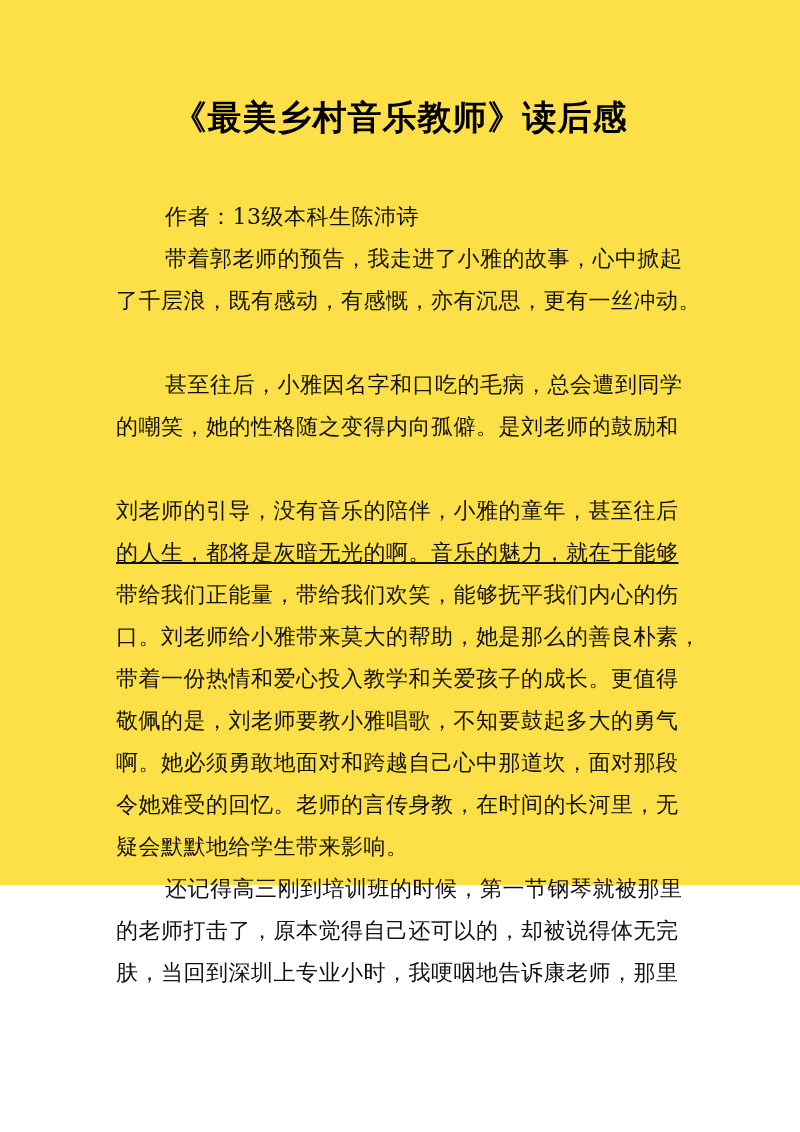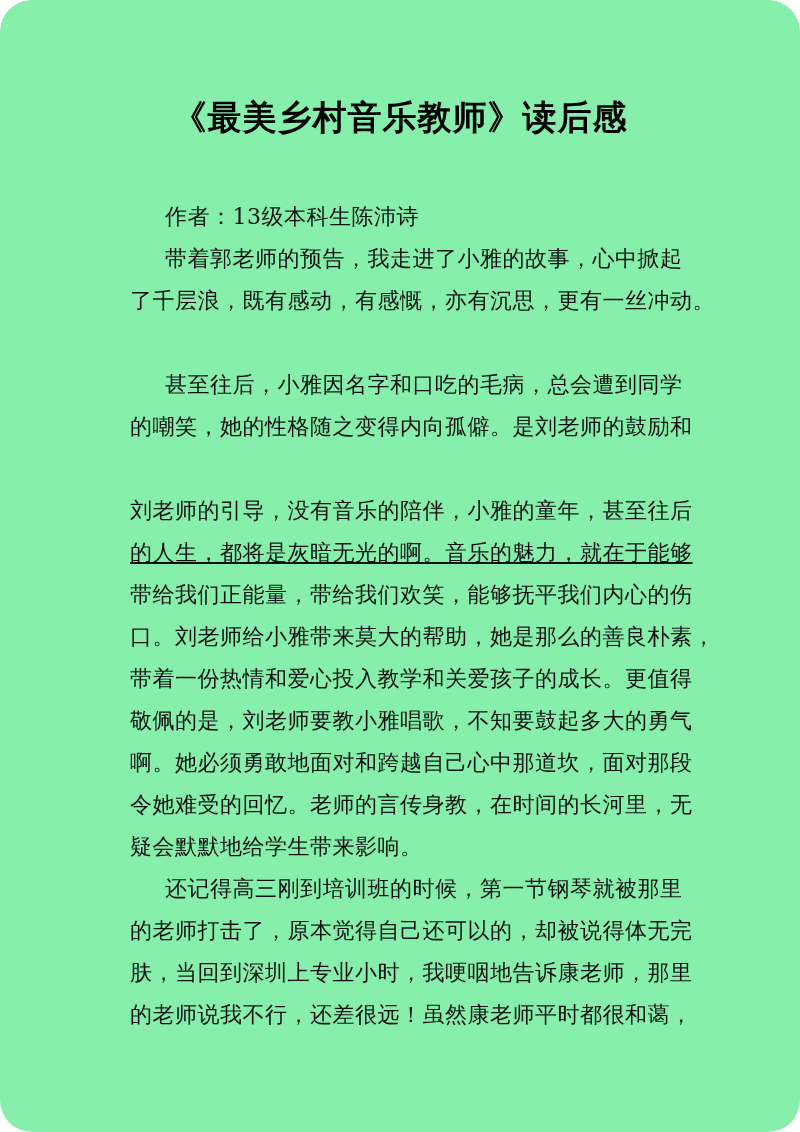--- a/index.html
+++ b/index.html
@@ -12,40 +12,39 @@
       height: 1132px;
       position: relative;
       overflow: hidden;
       color: #111111;
       font-family: "DejaVu Serif", "Liberation Serif", serif;
     }
     .page {
       position: absolute;
       left: 0; top: 0;
       width: 800px;
-      height: 1132px;
-      background: #86efac;
-      border-radius: 32px;
+      height: 885px;
+      background: #fde047;
     }
     .title {
       position: absolute;
       left: 0;
       top: 95px;
       width: 800px;
       text-align: center;
       font-family: "DejaVu Sans", "Liberation Sans", sans-serif;
       font-size: 34px;
       font-weight: bold;
       letter-spacing: 1px;
       line-height: 44px;
       color: #000000;
     }
     .line {
       position: absolute;
-      left: 130px;
+      left: 116px;
       width: 560px;
       font-size: 22px;
       line-height: 30px;
       white-space: nowrap;
       letter-spacing: 0.5px;
       color: #111111;
     }
     .indent { left: 165px; }
   </style>
 </head>
@@ -68,15 +67,14 @@
   <div class="line" style="top:664px;">带着一份热情和爱心投入教学和关爱孩子的成长。更值得</div>
   <div class="line" style="top:622px;">口。刘老师给小雅带来莫大的帮助，她是那么的善良朴素，</div>
   <div class="line" style="top:706px;">敬佩的是，刘老师要教小雅唱歌，不知要鼓起多大的勇气</div>
   <div class="line" style="top:748px;">啊。她必须勇敢地面对和跨越自己心中那道坎，面对那段</div>
   <div class="line" style="top:790px;">令她难受的回忆。老师的言传身教，在时间的长河里，无</div>
   <div class="line" style="top:832px;">疑会默默地给学生带来影响。</div>
 
   <div class="line indent" style="top:874px;">还记得高三刚到培训班的时候，第一节钢琴就被那里</div>
   <div class="line" style="top:916px;">的老师打击了，原本觉得自己还可以的，却被说得体无完</div>
   <div class="line" style="top:958px;">肤，当回到深圳上专业小时，我哽咽地告诉康老师，那里</div>
-  <div class="line" style="top:1000px;">的老师说我不行，还差很远！虽然康老师平时都很和蔼，</div>
 
 </div>
 
 </body></html>

